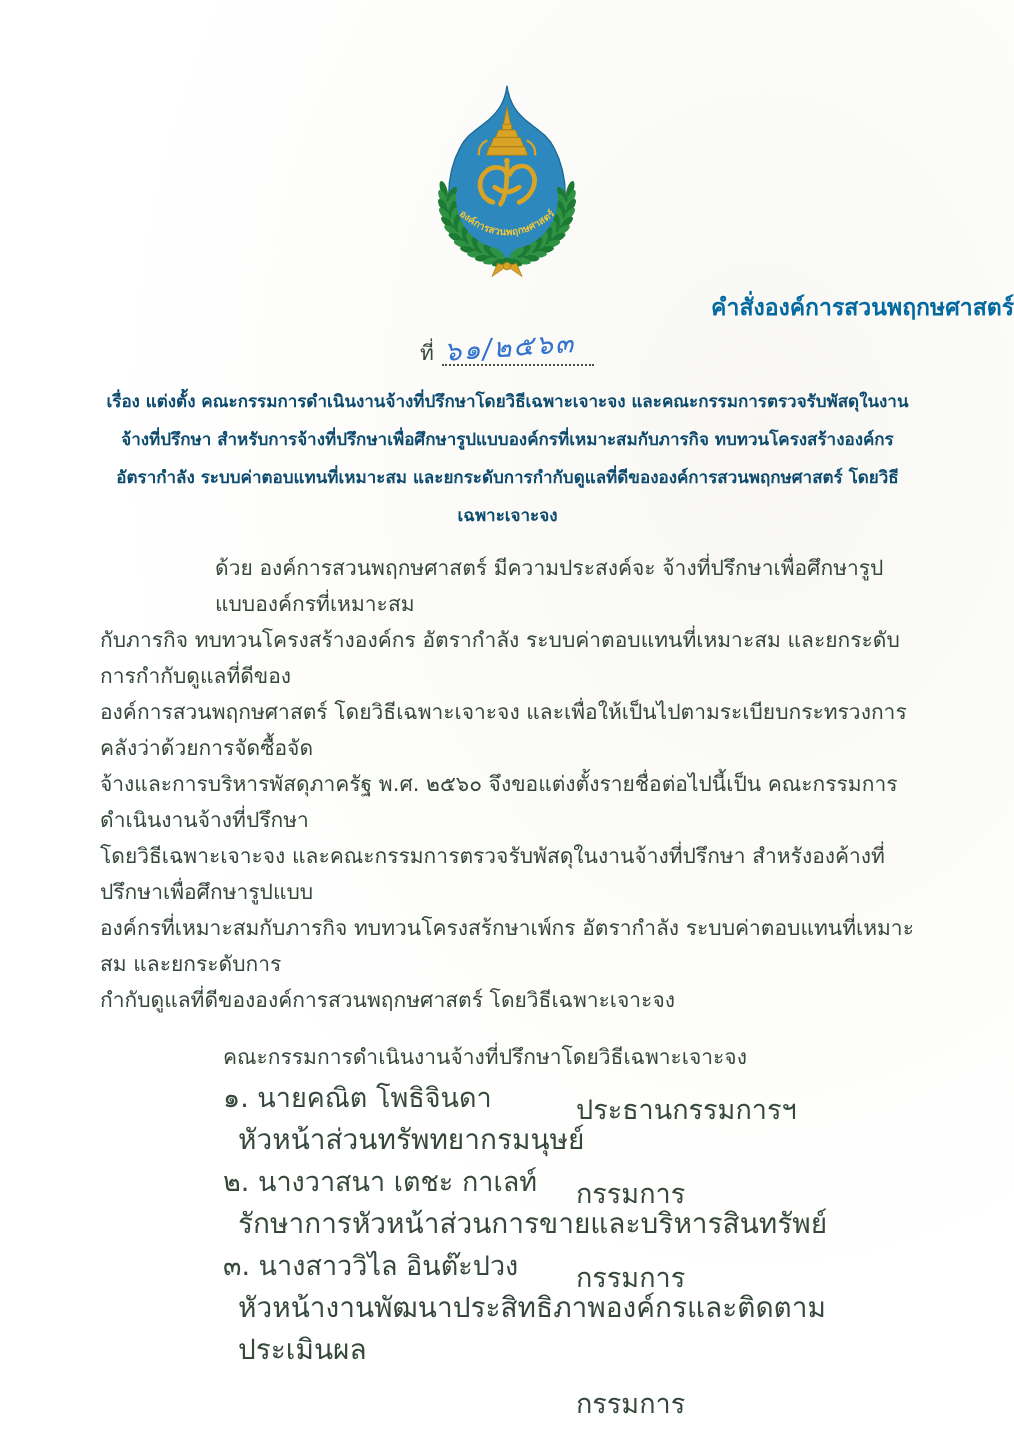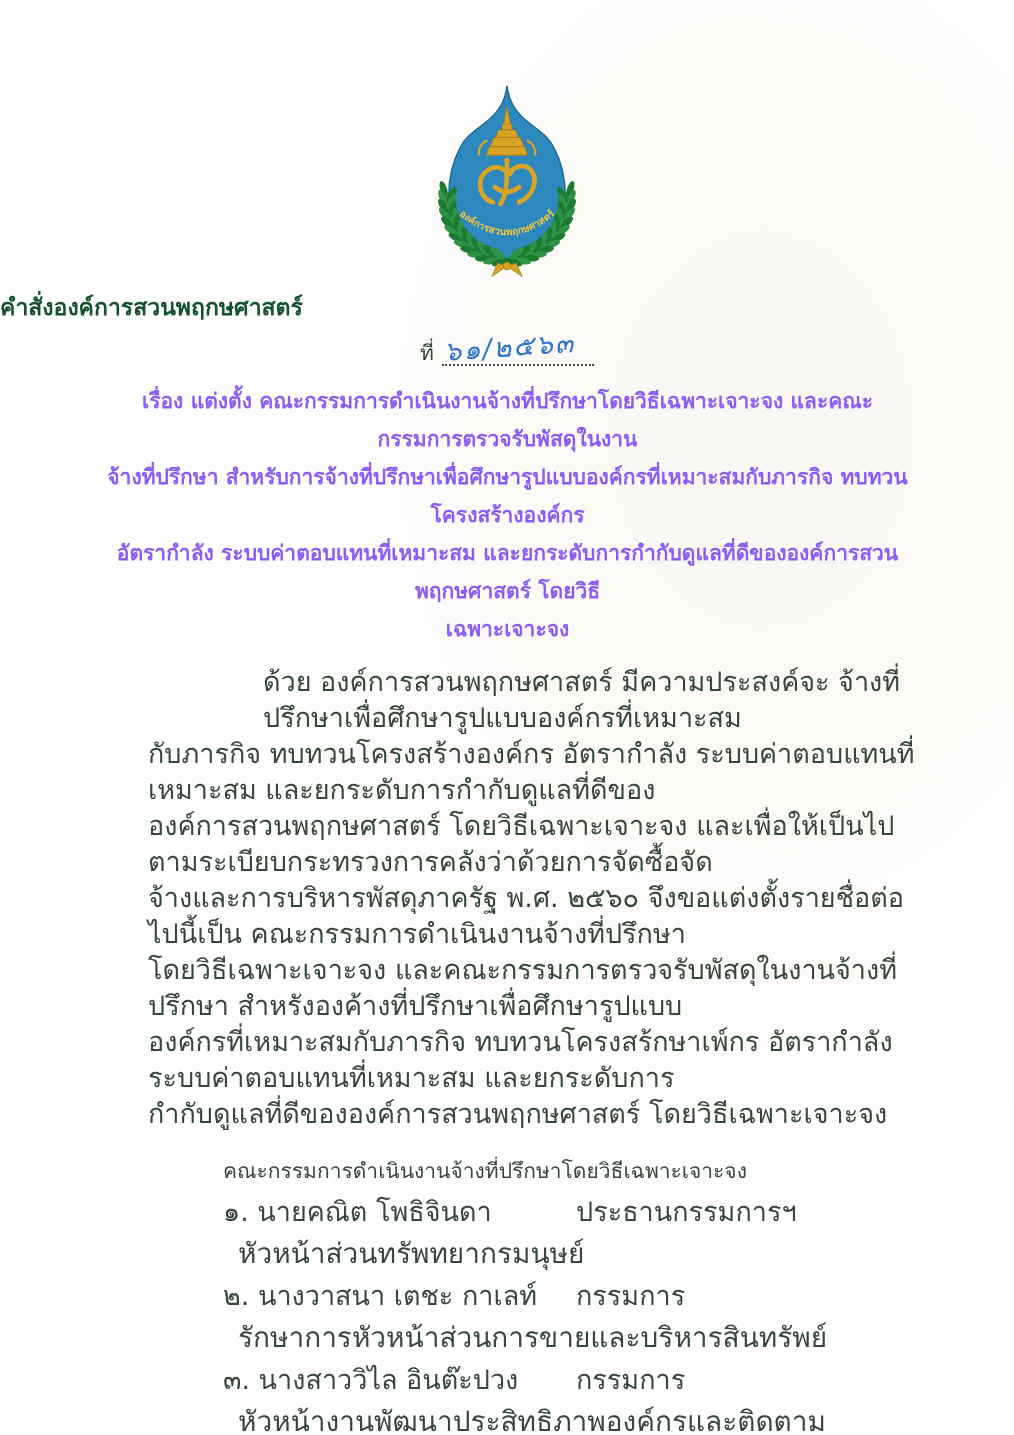--- a/index.html
+++ b/index.html
@@ -18,48 +18,48 @@
       #ffffff;
     pointer-events:none;
   }
   .page{position:relative;z-index:1;}
   .content{margin:0 100px;width:815px;}
 
   .logo-wrap{text-align:center;padding-top:82px;}
   .logo-wrap svg{display:inline-block;}
 
   .doc-title{
-    text-align:left;font-weight:bold;font-size:23px;line-height:30px;
-    margin-top:4px;color:#14532d;
+    text-align:right;font-weight:bold;font-size:23px;line-height:30px;
+    margin-top:4px;color:#0369a1;
   }
   .doc-number{
     display:flex;justify-content:center;align-items:flex-end;
     height:42px;margin-top:2px;font-size:21px;
   }
   .number-label{margin-right:8px;line-height:26px;}
   .dotted{
     display:inline-block;width:152px;height:26px;
     border-bottom:2px dotted #4a4c44;position:relative;
   }
   .handwriting{
     position:absolute;left:2px;top:-14px;width:170px;
     color:#3273cc;font-size:27px;font-style:italic;letter-spacing:2px;
     transform:rotate(-4deg);white-space:nowrap;
   }
 
-  .subject-block{margin-top:16px;text-align:center;font-weight:bold;font-size:21px;color:#8b5cf6;}
+  .subject-block{margin-top:16px;text-align:center;font-weight:bold;font-size:17px;color:#0c4a6e;}
   .subject-block .line{line-height:38px;}
 
-  .body-block{margin-top:16px;font-size:27px;margin-left:48px;}
+  .body-block{margin-top:16px;font-size:21px;}
   .body-block .line{line-height:36px;}
   .body-block .line.first{padding-left:115px;}
 
   .committee-heading{font-size:21px;line-height:40px;padding-left:123px;margin-top:19px;}
   .member-row{position:relative;font-size:27px;line-height:42px;padding-left:123px;}
-  .member-role{position:absolute;left:476px;top:0;}
+  .member-role{position:absolute;left:476px;top:12px;}
   .member-position{font-size:28px;line-height:42px;padding-left:138px;}
 </style>
 </head>
 <body>
 
 <div class="paper-tint"></div>
 
 <div class="page">
 
   <div class="logo-wrap">

